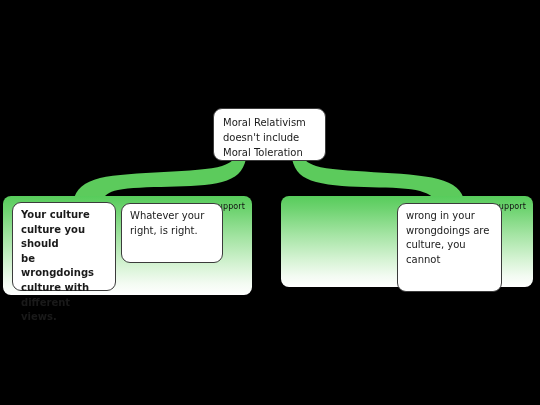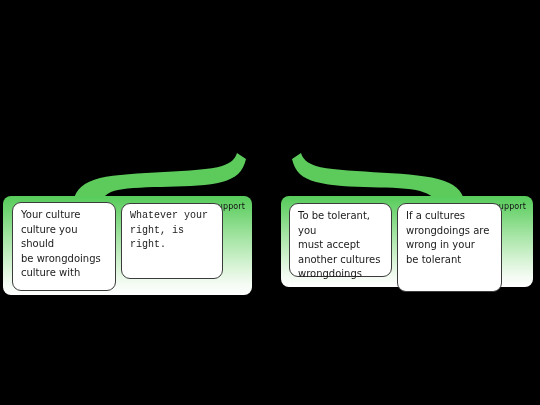--- a/index.html
+++ b/index.html
@@ -102,22 +102,22 @@
     background: #ffffff;
     border: 1px solid #3b3b3b;
     border-radius: 9px;
     color: #1a1a1a;
     font-size: 10px;
     line-height: 14.6px;
     padding: 5px 7px 5px 8px;
     z-index: 4;
   }
 
-  #reason-l1 { left: 12px;  top: 202px; width: 104px; height: 89px; }
-  #reason-l2 { left: 121px; top: 203px; width: 102px; height: 76px; font-family: Liberation Mono, monospace; }
+  #reason-l1 { left: 12px;  top: 202px; width: 104px; height: 89px; font-weight: bold; }
+  #reason-l2 { left: 121px; top: 203px; width: 102px; height: 60px; }
   #reason-r1 { left: 289px; top: 203px; width: 103px; height: 74px; }
   #reason-r2 { left: 397px; top: 203px; width: 105px; height: 89px; }
 
   .reason-box p,
   .claim-box p {
     margin: 0;
   }
 </style>
 </head>
 <body>
@@ -140,48 +140,47 @@
              C 295 172, 302 178, 316 182
              C 346 190, 400 185, 420 191
              C 430 194, 434 197, 435 201
              L 464 201
              C 463 191, 454 183, 438 179
              C 408 171, 338 173, 316 166
              C 307 163, 303 159, 301 153
              Z" fill="#5ccb5c"></path>
   </svg>
 
+  <div class="claim-box" id="root-claim">
+    <p>Moral Relativism</p>
+    <p>doesn't include</p>
+    <p>Moral Toleration</p>
+  </div>
 
   <div class="support-group" id="group-left">
     <span class="group-label">support</span>
   </div>
 
   <div class="reason-box" id="reason-l1">
     <p>Your culture</p>
     <p>culture you should</p>
     <p>be wrongdoings</p>
     <p>culture with</p>
+    <p>different views.</p>
   </div>
 
   <div class="reason-box" id="reason-l2">
     <p>Whatever your</p>
     <p>right, is right.</p>
   </div>
 
   <div class="support-group" id="group-right">
     <span class="group-label">support</span>
   </div>
 
-  <div class="reason-box" id="reason-r1">
-    <p>To be tolerant, you</p>
-    <p>must accept</p>
-    <p>another cultures</p>
-    <p>wrongdoings</p>
-  </div>
 
   <div class="reason-box" id="reason-r2">
-    <p>If a cultures</p>
+    <p>wrong in your</p>
     <p>wrongdoings are</p>
-    <p>wrong in your</p>
-    <p>be tolerant</p>
+    <p>culture, you cannot</p>
   </div>
 
 </div>
 
 </body></html>

